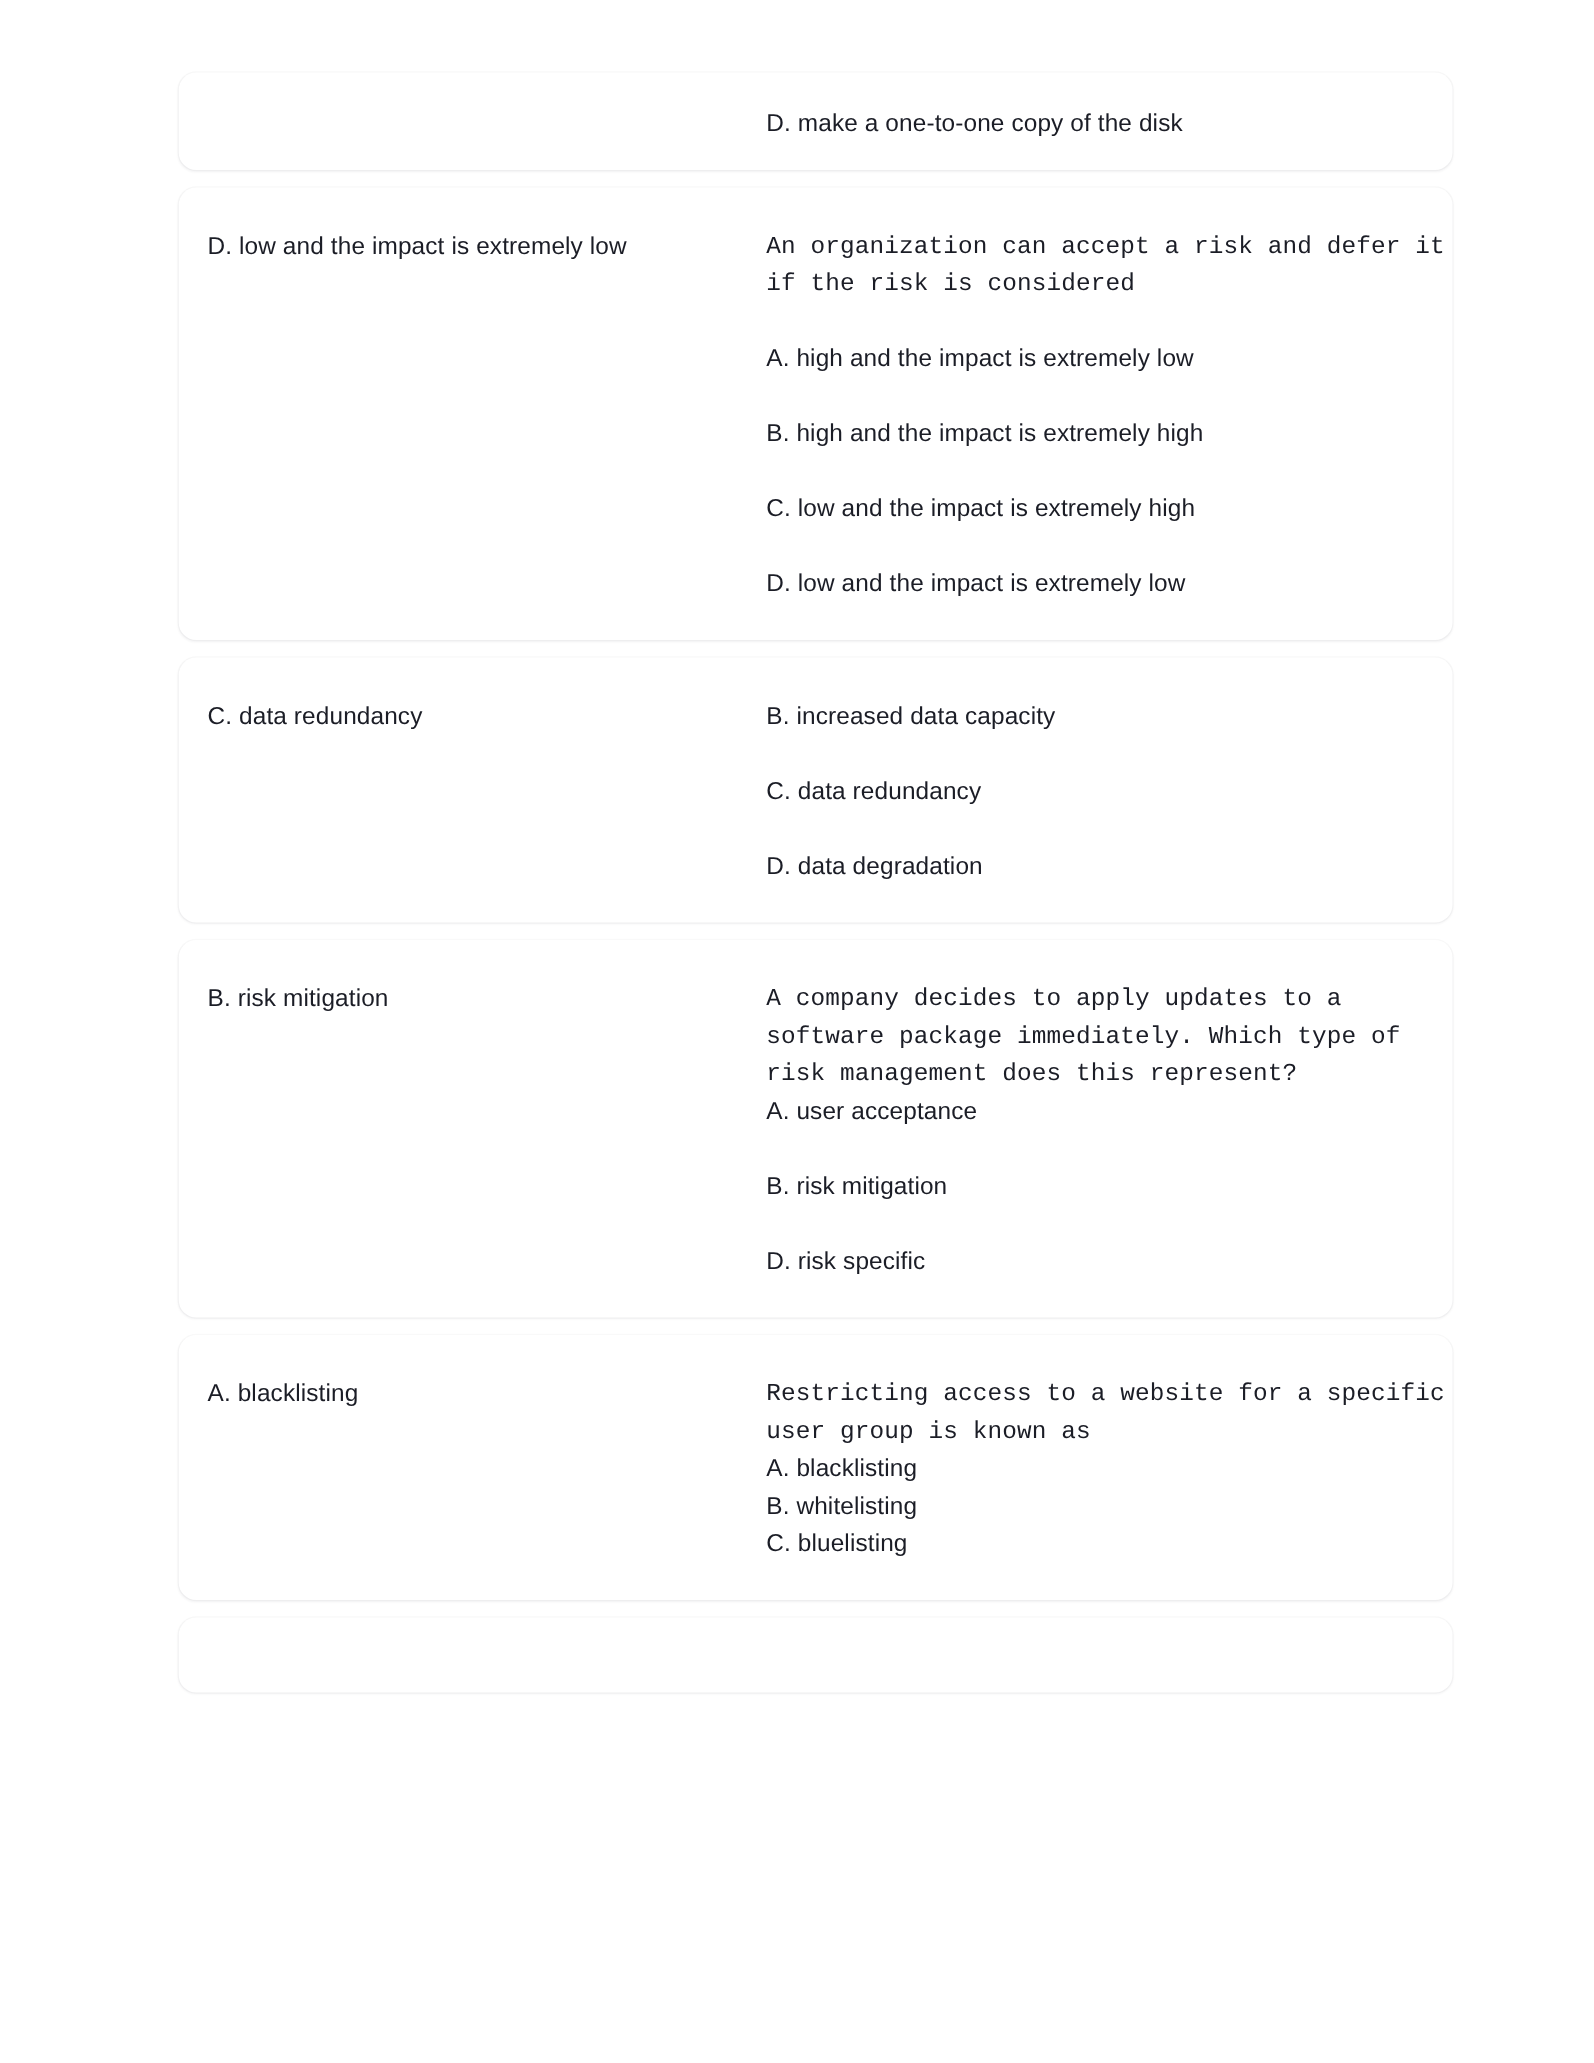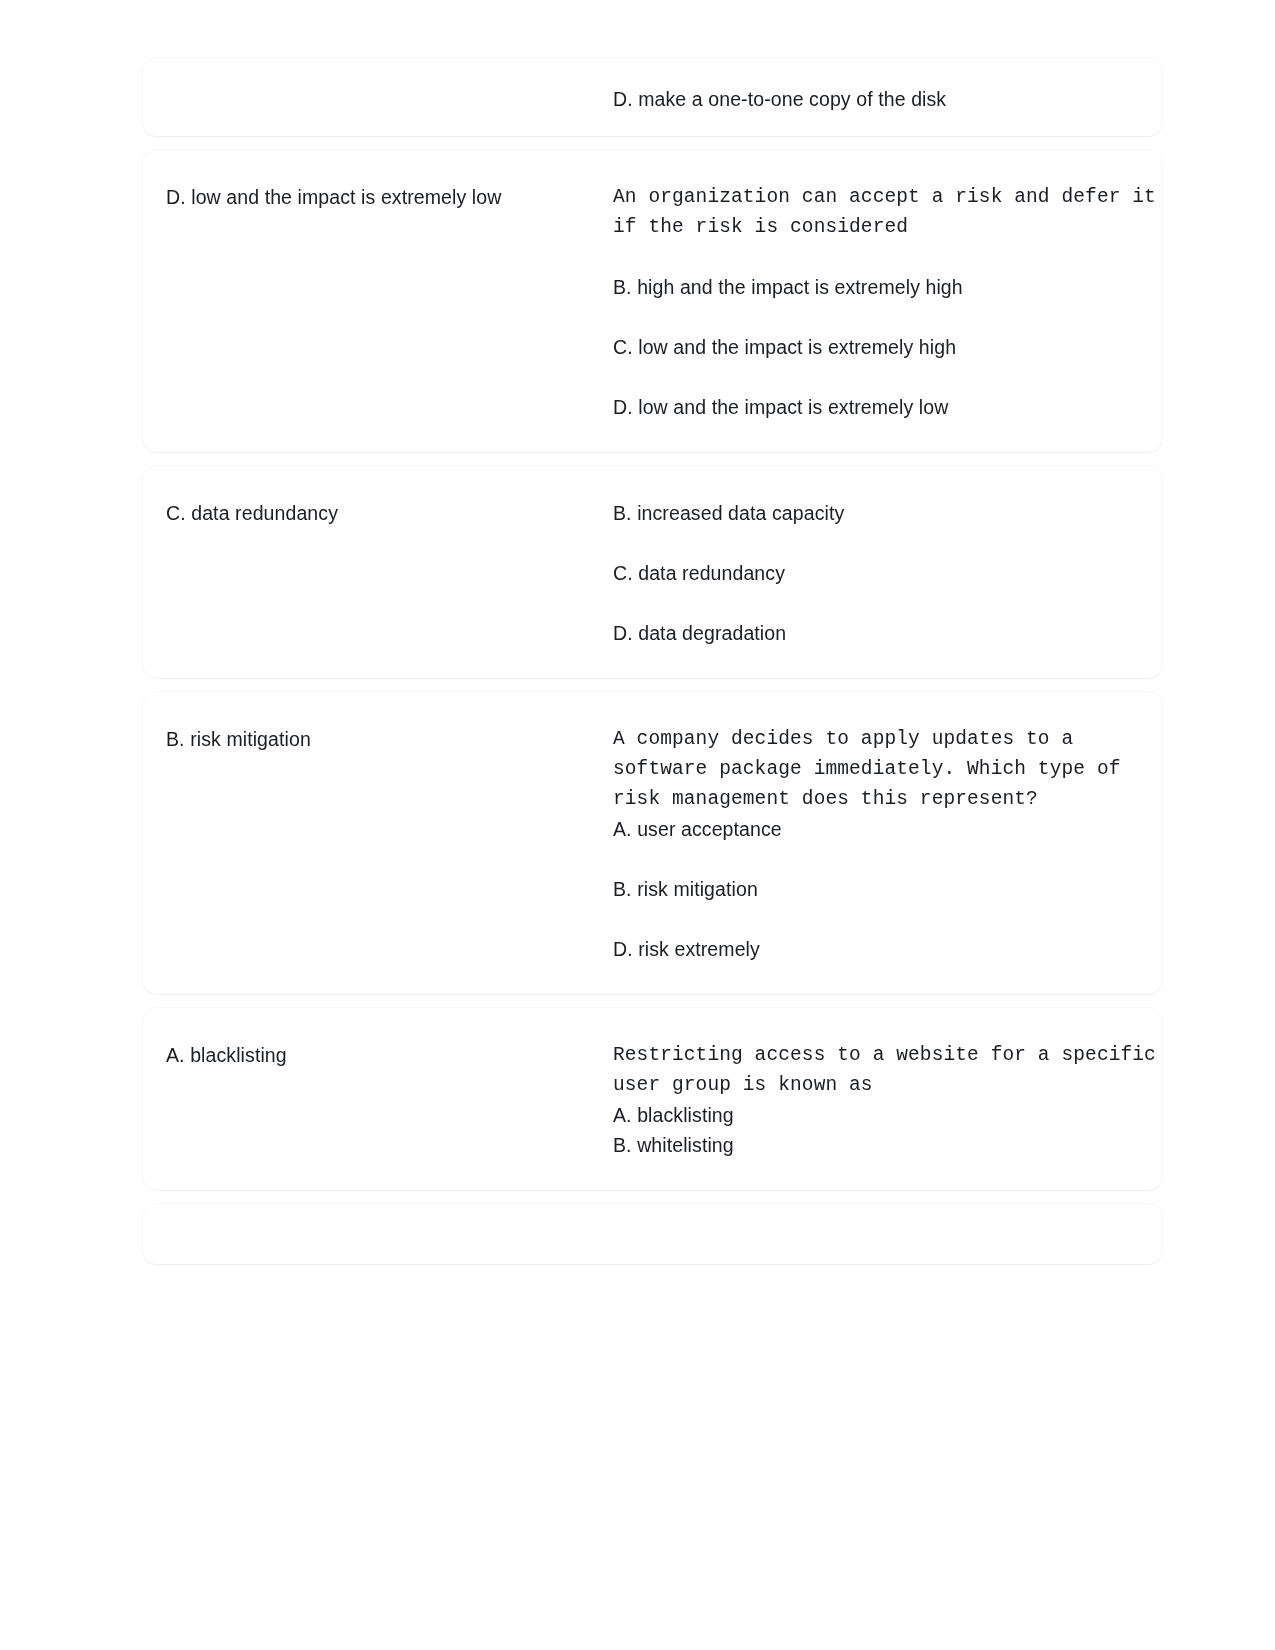--- a/index.html
+++ b/index.html
@@ -123,20 +123,21 @@
           </div>
         </div>
       </div>
       <div class="qa-card" id="card-risk-accept-defer">
         <div class="qa-row">
           <div class="answer-col">
             <div>D. low and the impact is extremely low</div>
           </div>
           <div class="question-col">
             <div class="q-block">An organization can accept a risk and defer it if the risk is considered</div>
+            <div class="opt-line">A. high and the impact is extremely low</div>
             <div class="opt-line">B. high and the impact is extremely high</div>
             <div class="opt-line">C. low and the impact is extremely high</div>
             <div class="opt-line">D. low and the impact is extremely low</div>
           </div>
         </div>
       </div>
       <div class="qa-card" id="card-cloud-data-redundancy">
         <div class="qa-row">
           <div class="answer-col">
             <div>C. data redundancy</div>
@@ -150,31 +151,32 @@
       </div>
       <div class="qa-card" id="card-risk-mitigation">
         <div class="qa-row">
           <div class="answer-col">
             <div>B. risk mitigation</div>
           </div>
           <div class="question-col">
             <div class="q-block tight">A company decides to apply updates to a software package immediately. Which type of risk management does this represent?</div>
             <div class="opt-line">A. user acceptance</div>
             <div class="opt-line">B. risk mitigation</div>
-            <div class="opt-line">D. risk extremely</div>
+            <div class="opt-line">D. risk specific</div>
           </div>
         </div>
       </div>
       <div class="qa-card" id="card-blacklisting">
         <div class="qa-row">
           <div class="answer-col">
             <div>A. blacklisting</div>
           </div>
           <div class="question-col">
             <div class="q-block tight">Restricting access to a website for a specific user group is known as</div>
             <div class="opt-line tight">A. blacklisting</div>
             <div class="opt-line tight">B. whitelisting</div>
+            <div class="opt-line tight">C. bluelisting</div>
           </div>
         </div>
       </div>
       <div class="qa-card partial-card" id="card-next-partial"></div>
     </div>
 </div>
 
 </body></html>

